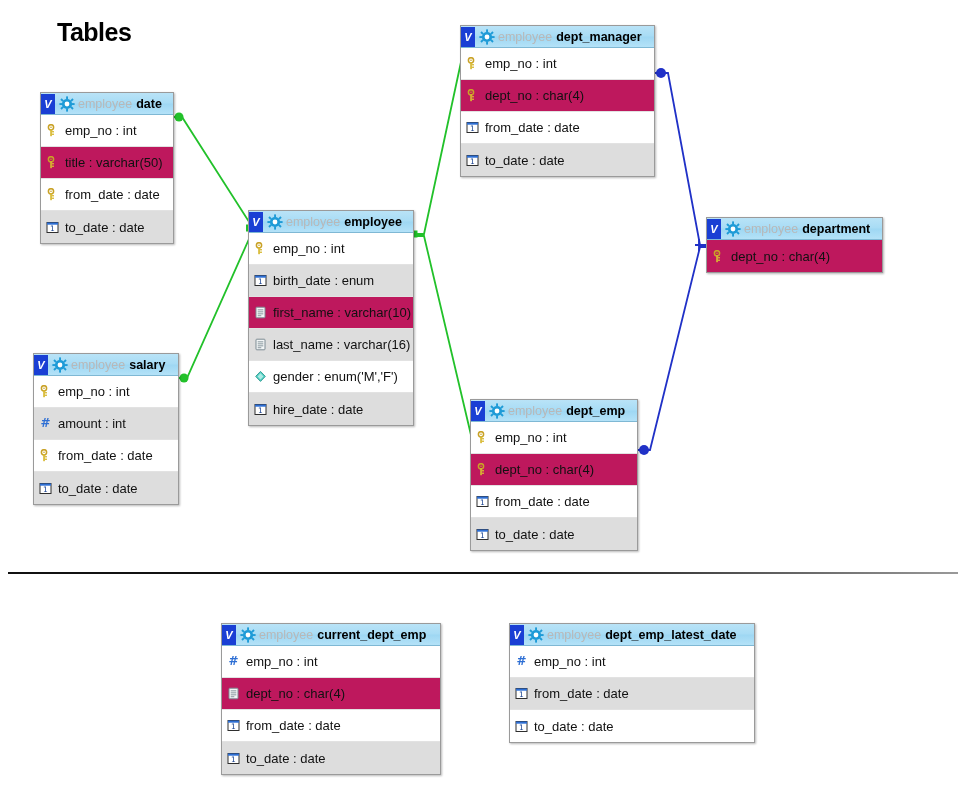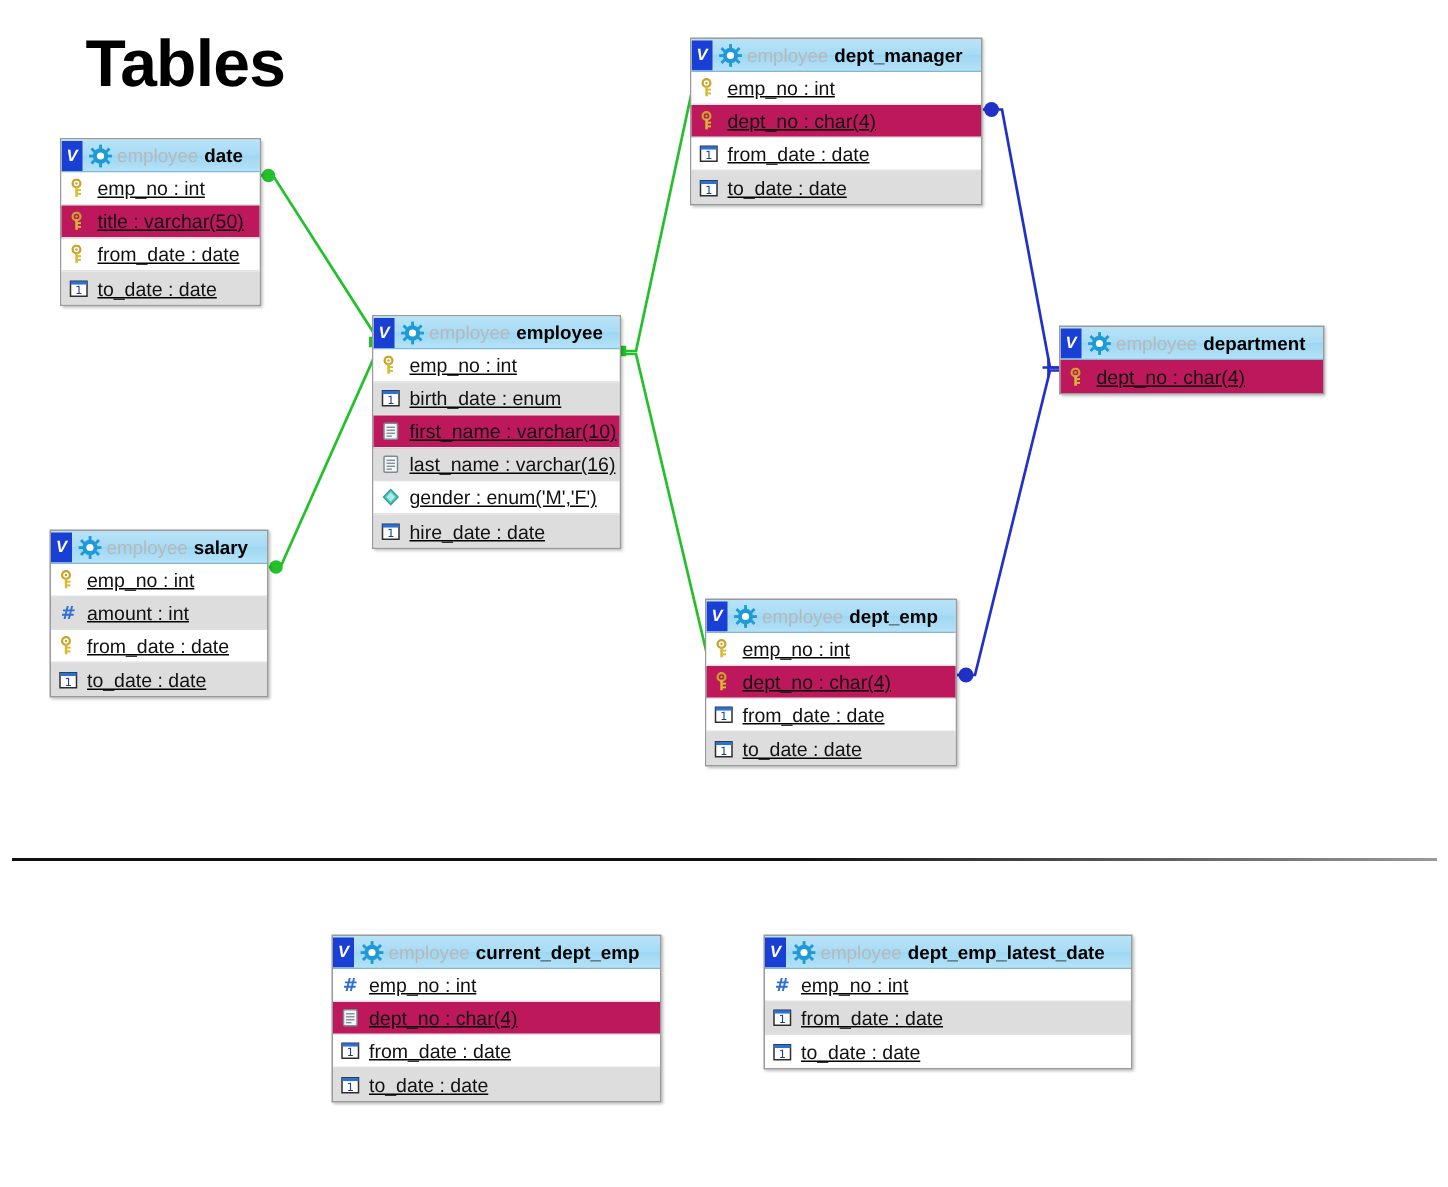--- a/index.html
+++ b/index.html
@@ -10,21 +10,21 @@
     position:relative;
     overflow:hidden;
   }
   #canvas{position:absolute;left:0;top:0;width:965px;height:791px;}
   #wires{position:absolute;left:0;top:0;width:965px;height:791px;pointer-events:none;}
 
   .section-title{
     position:absolute;
     font-weight:bold;
     color:#000000;
-    font-size:44px;
+    font-size:25px;
     letter-spacing:-0.5px;
     white-space:nowrap;
   }
   .divider{
     position:absolute;
     left:8px;top:572px;width:950px;height:0;
     border-top:2px solid #1a1a1a;
     border-image:linear-gradient(to right,#111 0%,#111 55%,#9a9a9a 100%) 1;
   }
 
@@ -66,26 +66,25 @@
     font-weight:normal;
     margin-right:4px;
   }
   .e-name{
     color:#000000;
     font-size:12.5px;
     font-weight:bold;
   }
   .row{
     display:flex;align-items:center;
-    height:22px;
+    height:32px;
     padding-left:5px;
     border-bottom:1px solid #e2e2e2;
     white-space:nowrap;
     box-sizing:border-box;
-    text-decoration:underline;
   }
   .row:last-child{border-bottom:none;}
   .row.white{background:#ffffff;}
   .row.pink{background:#be185d;}
   .row.grey{background:#dddddd;}
   .row-ico{
     width:13px;height:13px;flex:0 0 auto;margin-right:6px;display:block;
   }
   .row-txt{color:#111111;font-size:13px;}
 </style>

